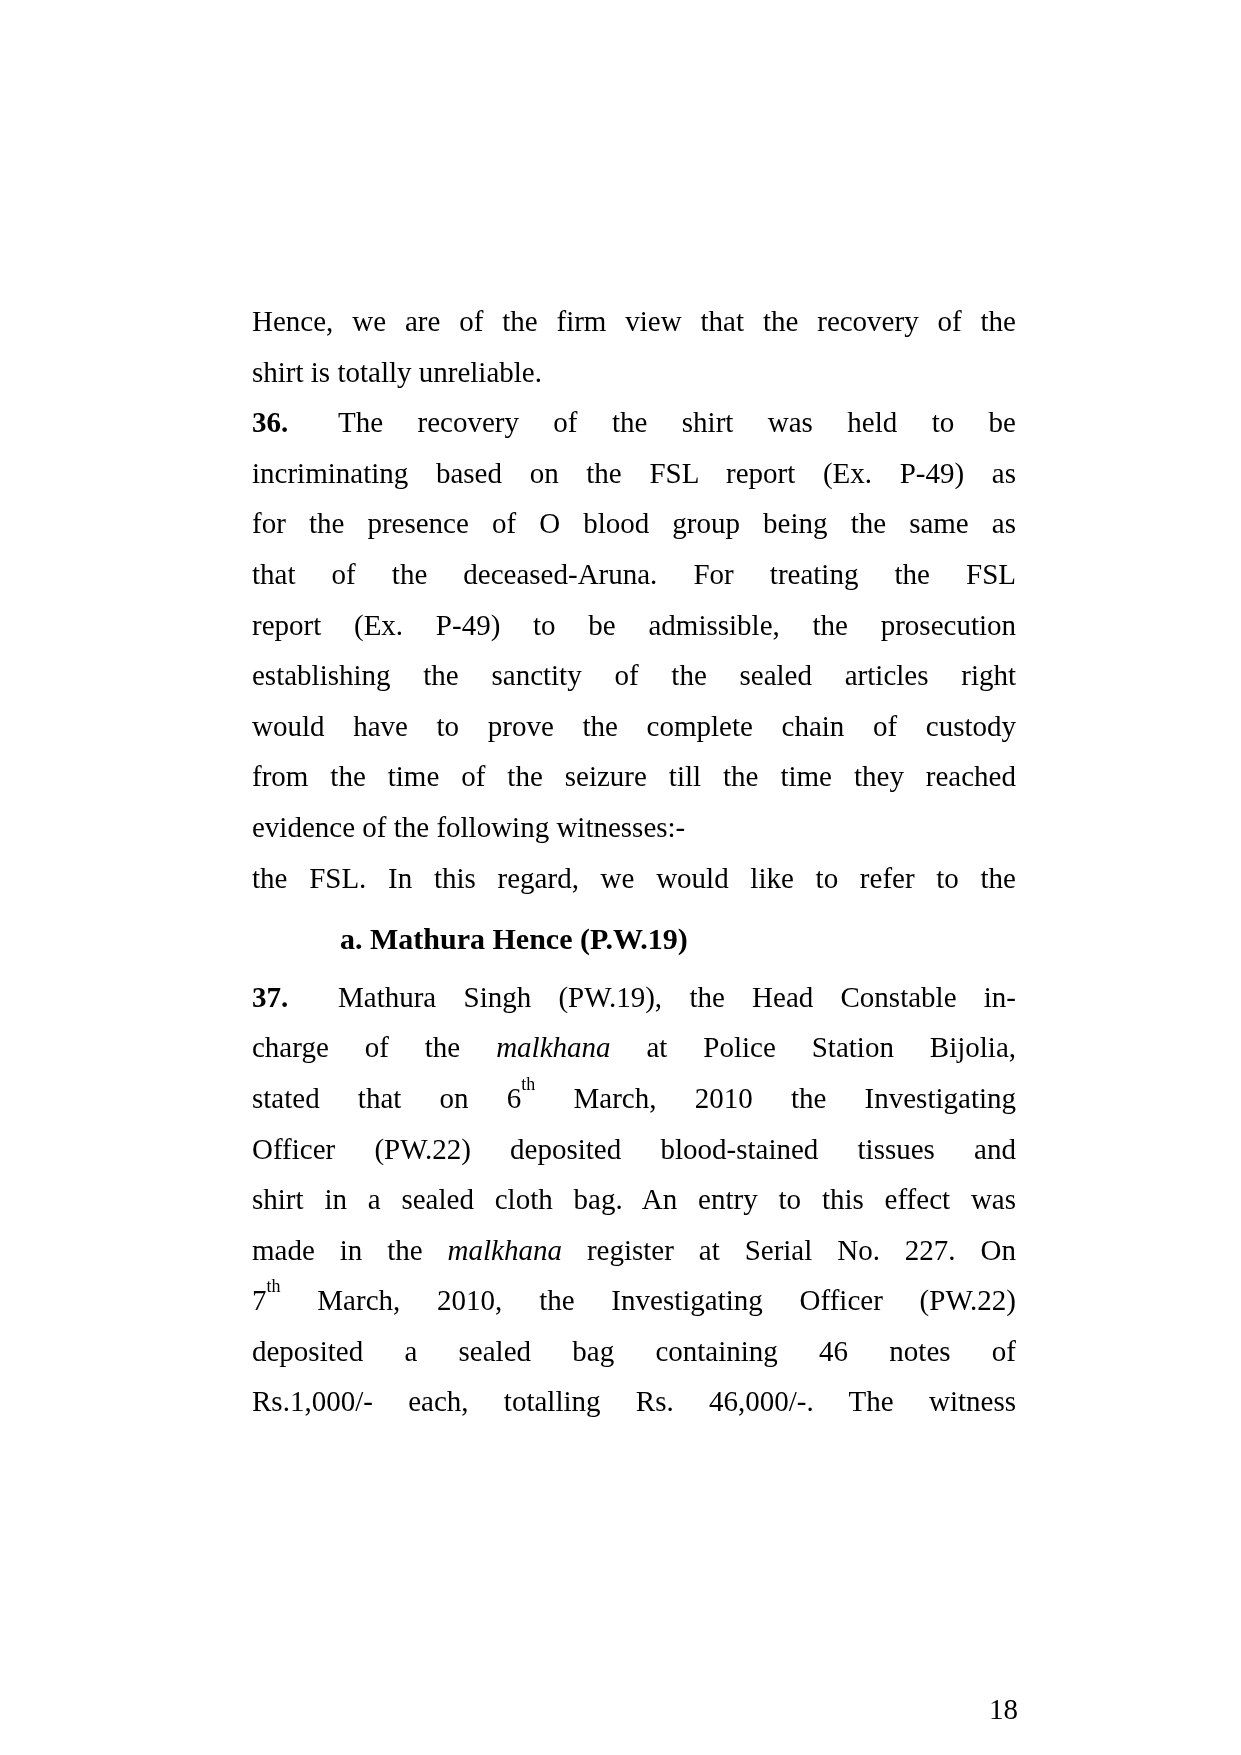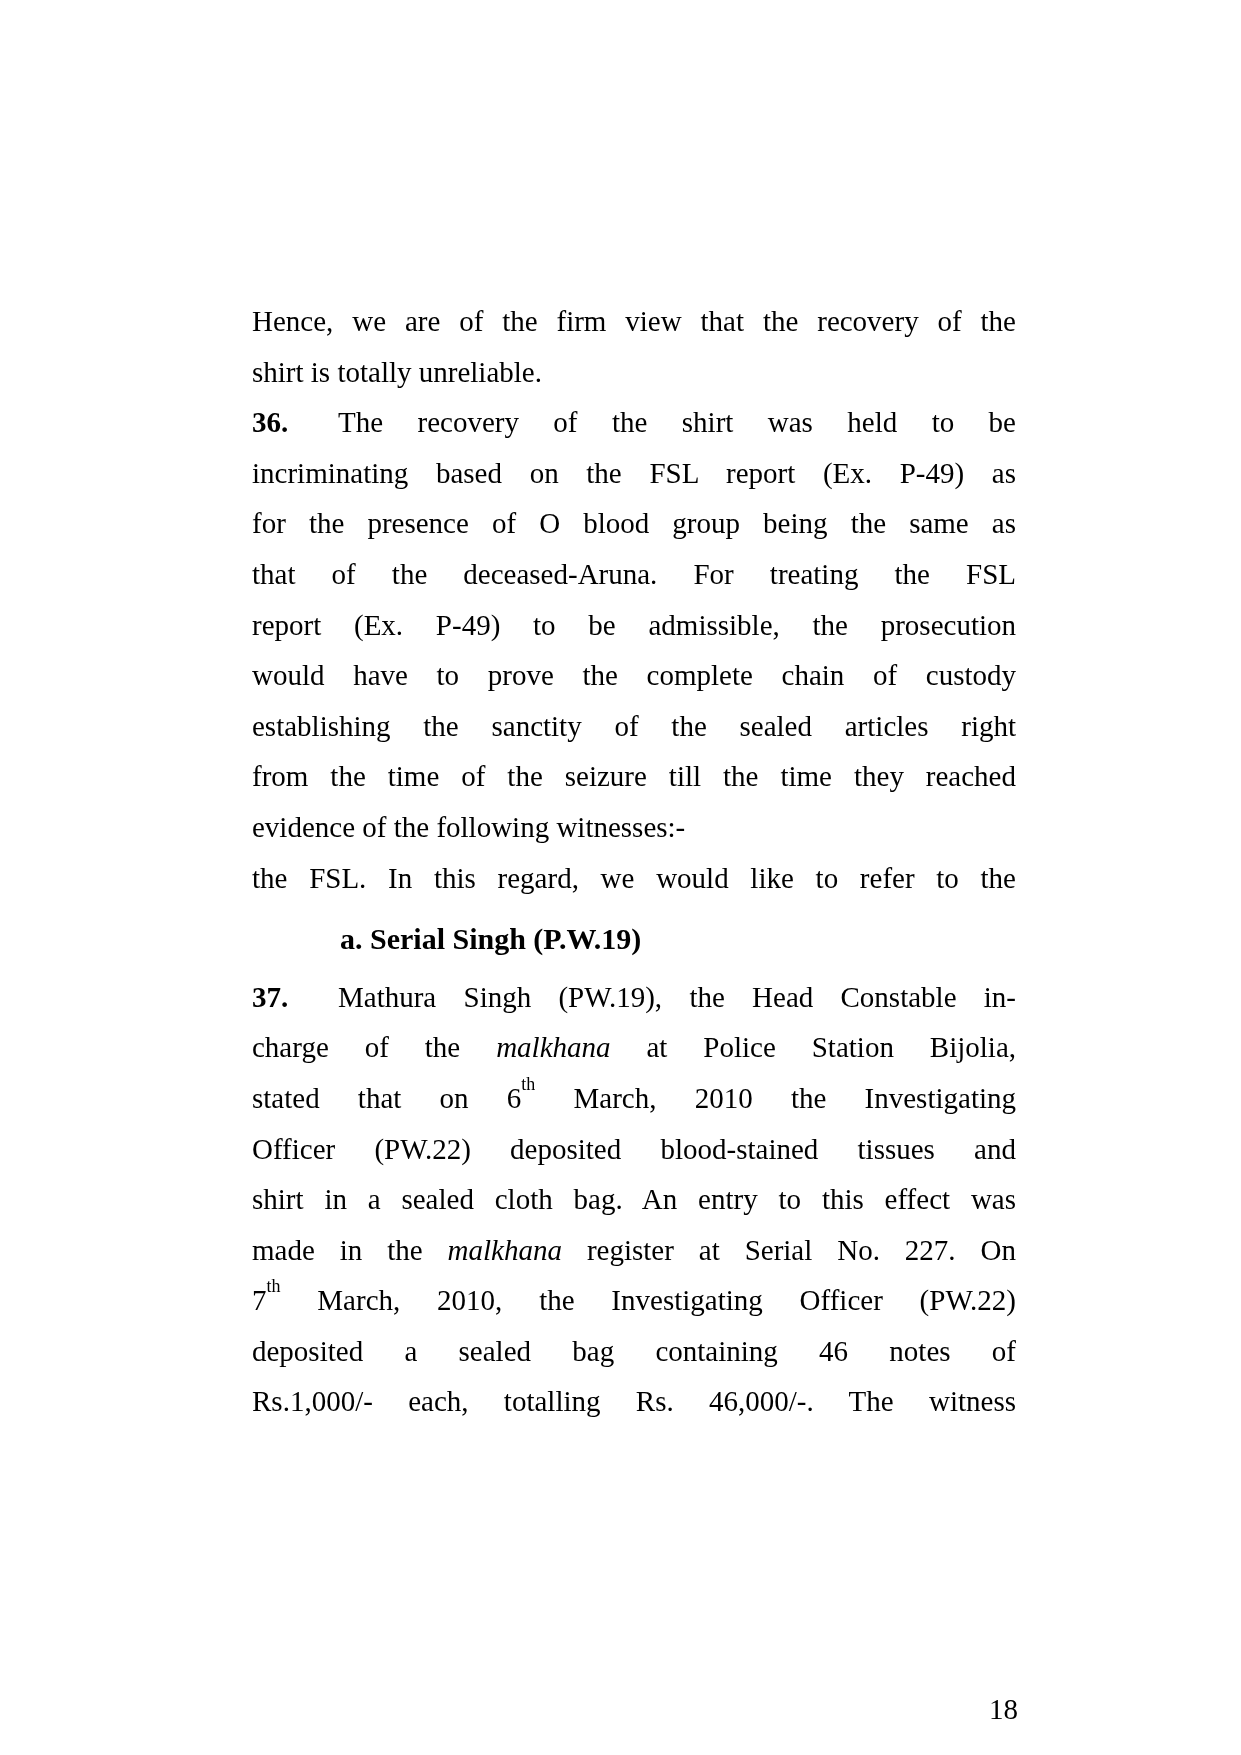--- a/index.html
+++ b/index.html
@@ -71,28 +71,28 @@
       <div class="line">Hence, we are of the firm view that the recovery of the</div>
       <div class="line last">shirt is totally unreliable.</div>
     </div>
 
     <div>
       <div class="line"><span class="num">36.</span><span>The recovery of the shirt was held to be</span></div>
       <div class="line">incriminating based on the FSL report (Ex. P-49) as</div>
       <div class="line">for the presence of O blood group being the same as</div>
       <div class="line">that of the deceased-Aruna. For treating the FSL</div>
       <div class="line">report (Ex. P-49) to be admissible, the prosecution</div>
+      <div class="line">establishing the sanctity of the sealed articles right</div>
       <div class="line">would have to prove the complete chain of custody</div>
-      <div class="line">establishing the sanctity of the sealed articles right</div>
       <div class="line">from the time of the seizure till the time they reached</div>
       <div class="line last">evidence of the following witnesses:-</div>
       <div class="line">the FSL. In this regard, we would like to refer to the</div>
     </div>
 
-    <div class="heading">a. Serial Singh (P.W.19)</div>
+    <div class="heading">a. Mathura Hence (P.W.19)</div>
 
     <div>
       <div class="line"><span class="num">37.</span><span>Mathura Singh (PW.19), the Head Constable in-</span></div>
       <div class="line"><span>charge of the</span>
         <span class="it">malkhana</span>
         <span>at Police Station Bijolia,</span></div>
       <div class="line"><span>stated that on 6</span><sup class="ord">th</sup>
         <span>March, 2010 the Investigating</span></div>
       <div class="line">Officer (PW.22) deposited blood-stained tissues and</div>
       <div class="line">shirt in a sealed cloth bag. An entry to this effect was</div>

